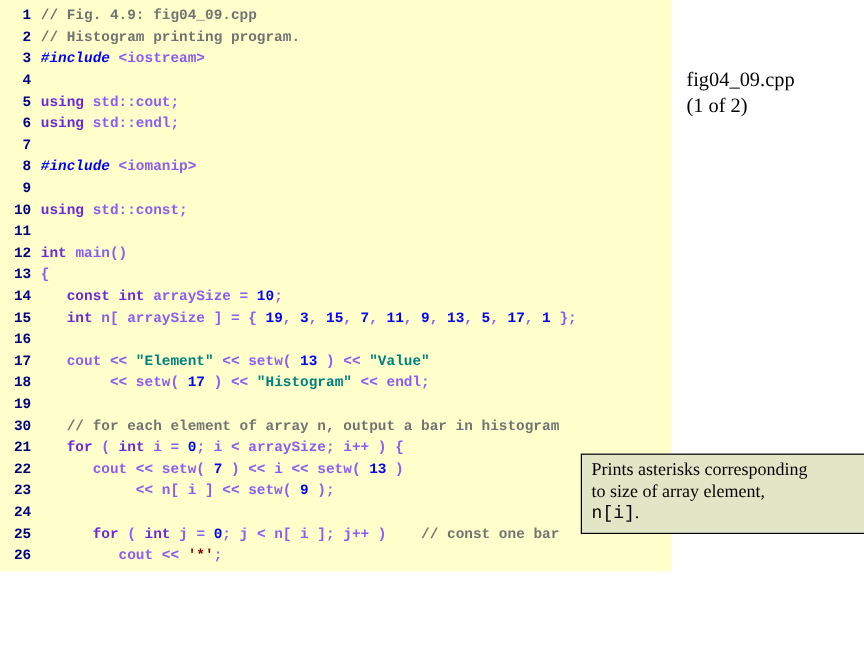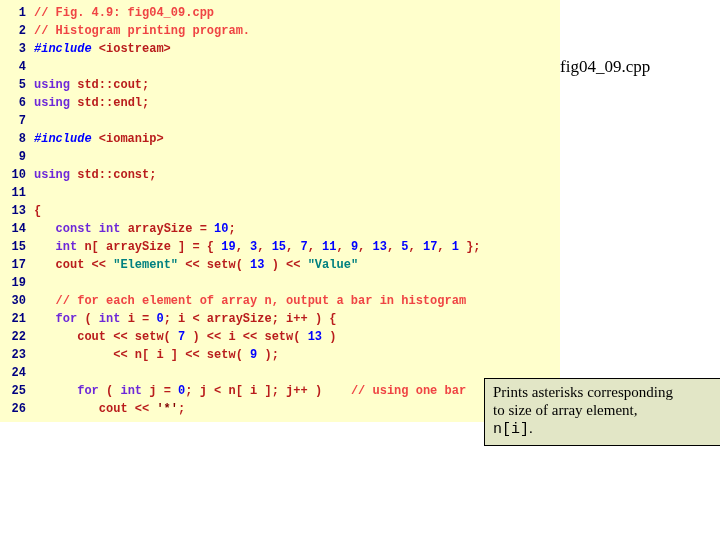--- a/index.html
+++ b/index.html
@@ -29,32 +29,32 @@
     text-align: right;
     padding-right: 8px;
     color: #000080;
     font-weight: bold;
     flex-shrink: 0;
   }
   .code {
     white-space: pre;
     flex: 1;
   }
-  .cmt { color: #ef4444; font-weight: bold; }
+  .cmt { color: #737373; font-weight: bold; }
   .pp  { color: #0000ff; font-weight: bold; font-style: italic; }
   .kw  { color: #6d28d9; font-weight: bold; }
   .num { color: #0000ff; font-weight: bold; }
   .str { color: #008080; font-weight: bold; }
-  .txt { color: #b91c1c; font-weight: bold; }
+  .txt { color: #8b5cf6; font-weight: bold; }
   .chlit { color: #800000; font-weight: bold; }
 
   .label-box {
     position: absolute;
     top: 56px;
-    left: 560px;
+    left: 572px;
     font-family: Georgia, "Times New Roman", serif;
     font-size: 17px;
     color: #000;
     line-height: 1.25;
   }
 
   .callout {
     position: absolute;
     top: 378px;
     left: 484px;
@@ -113,34 +113,46 @@
     </div>
     <div class="code-line">
       <span class="gutter">10</span>
       <span class="code"><span class="kw">using </span><span class="txt">std::const;</span></span>
     </div>
     <div class="code-line">
       <span class="gutter">11</span>
       <span class="code"></span>
     </div>
     <div class="code-line">
+      <span class="gutter">12</span>
+      <span class="code"><span class="kw">int </span><span class="txt">main()</span></span>
+    </div>
+    <div class="code-line">
       <span class="gutter">13</span>
       <span class="code"><span class="txt">{</span></span>
     </div>
     <div class="code-line">
       <span class="gutter">14</span>
       <span class="code"><span class="txt">   </span><span class="kw">const int </span><span class="txt">arraySize = </span><span class="num">10</span><span class="txt">;</span></span>
     </div>
     <div class="code-line">
       <span class="gutter">15</span>
       <span class="code"><span class="txt">   </span><span class="kw">int </span><span class="txt">n[ arraySize ] = { </span><span class="num">19</span><span class="txt">, </span><span class="num">3</span><span class="txt">, </span><span class="num">15</span><span class="txt">, </span><span class="num">7</span><span class="txt">, </span><span class="num">11</span><span class="txt">, </span><span class="num">9</span><span class="txt">, </span><span class="num">13</span><span class="txt">, </span><span class="num">5</span><span class="txt">, </span><span class="num">17</span><span class="txt">, </span><span class="num">1</span><span class="txt"> };</span></span>
     </div>
     <div class="code-line">
+      <span class="gutter">16</span>
+      <span class="code"></span>
+    </div>
+    <div class="code-line">
       <span class="gutter">17</span>
       <span class="code"><span class="txt">   cout &lt;&lt; </span><span class="str">"Element"</span><span class="txt"> &lt;&lt; setw( </span><span class="num">13</span><span class="txt"> ) &lt;&lt; </span><span class="str">"Value"</span></span>
+    </div>
+    <div class="code-line">
+      <span class="gutter">18</span>
+      <span class="code"><span class="txt">        &lt;&lt; setw( </span><span class="num">17</span><span class="txt"> ) &lt;&lt; </span><span class="str">"Histogram"</span><span class="txt"> &lt;&lt; endl;</span></span>
     </div>
     <div class="code-line">
       <span class="gutter">19</span>
       <span class="code"></span>
     </div>
     <div class="code-line">
       <span class="gutter">30</span>
       <span class="code"><span class="txt">   </span><span class="cmt">// for each element of array n, output a bar in histogram</span></span>
     </div>
     <div class="code-line">
@@ -154,29 +166,30 @@
     <div class="code-line">
       <span class="gutter">23</span>
       <span class="code"><span class="txt">           &lt;&lt; n[ i ] &lt;&lt; setw( </span><span class="num">9</span><span class="txt"> );</span></span>
     </div>
     <div class="code-line">
       <span class="gutter">24</span>
       <span class="code"></span>
     </div>
     <div class="code-line">
       <span class="gutter">25</span>
-      <span class="code"><span class="txt">      </span><span class="kw">for </span><span class="txt">( </span><span class="kw">int </span><span class="txt">j = </span><span class="num">0</span><span class="txt">; j &lt; n[ i ]; j++ )    </span><span class="cmt">// using one bar</span></span>
+      <span class="code"><span class="txt">      </span><span class="kw">for </span><span class="txt">( </span><span class="kw">int </span><span class="txt">j = </span><span class="num">0</span><span class="txt">; j &lt; n[ i ]; j++ )    </span><span class="cmt">// const one bar</span></span>
     </div>
     <div class="code-line">
       <span class="gutter">26</span>
       <span class="code"><span class="txt">         cout &lt;&lt; </span><span class="chlit">'*'</span><span class="txt">;</span></span>
     </div>
   </div>
 
 <div class="label-box">
   <div>fig04_09.cpp</div>
+  <div>(1 of 2)</div>
 </div>
 
 <div class="callout">
   <span>Prints asterisks corresponding</span><br>
   <span>to size of array element,</span><br>
   <span class="sub">n[i]</span><span>.</span>
 </div>
 
 </body></html>

